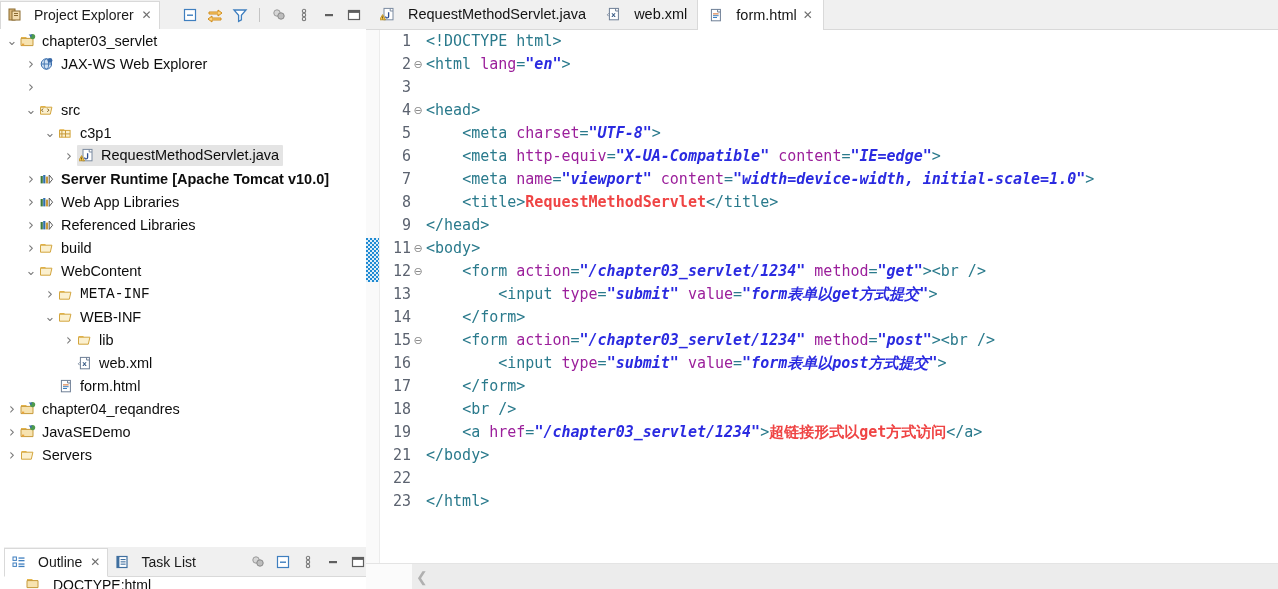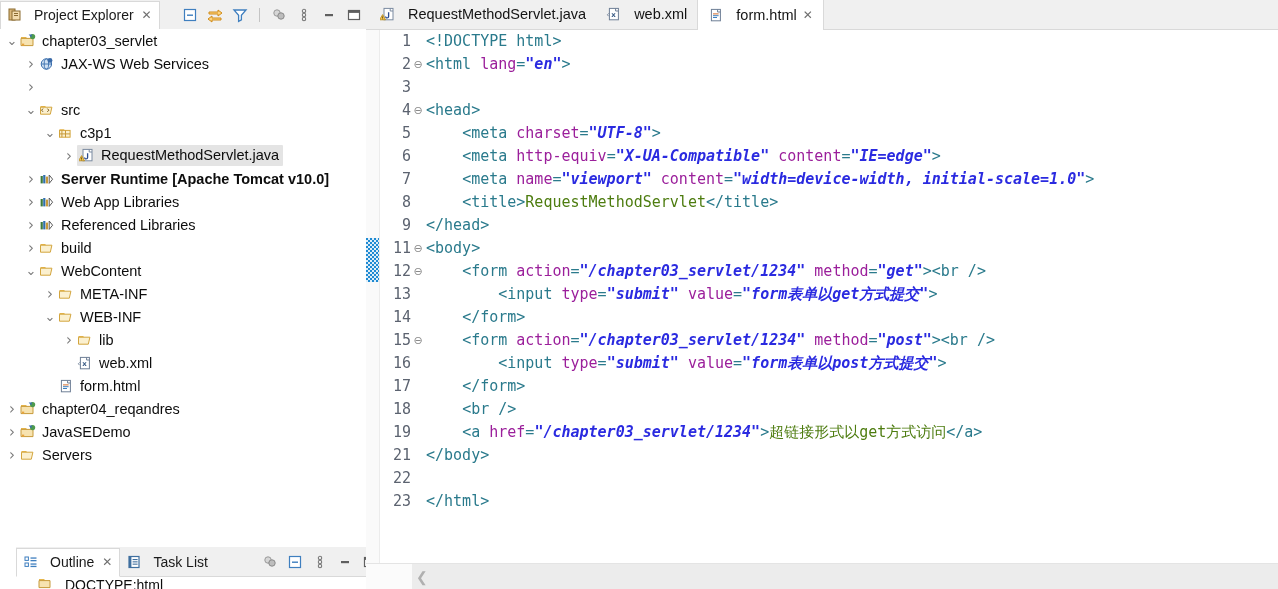--- a/index.html
+++ b/index.html
@@ -79,21 +79,21 @@
     color: #7a7a7a; font-size: 11px;
     font-family: "DejaVu Sans", sans-serif;
   }
   .arrow.blank { color: transparent; }
   .ticon { width: 18px; min-width: 18px; height: 16px; margin-right: 4px; position: relative; }
   .tlabel { line-height: 18px; }
   .dim { color: #9a7b4f; }
 
   
   #bottom-left {
-    position: absolute; left: 16px; top: 547px;
+    position: absolute; left: 4px; top: 547px;
     width: 366px; height: 42px;
     background: #ffffff;
     border-right: 1px solid #d9d9d9;
   }
   .outline-row {
     height: 16px; display: flex; align-items: center;
     padding-left: 22px; gap: 5px;
     font-size: 14px; color: #0d0d0d;
     overflow: hidden;
   }
@@ -174,21 +174,21 @@
   .fold {
     width: 12px; min-width: 12px; text-align: center;
     color: #8a8a8a; font-size: 11px;
     font-family: "DejaVu Sans", sans-serif;
     line-height: 23px;
   }
   .ctext { padding-left: 2px; }
   .tag   { color: #2a7a8c; }
   .attr  { color: #9b1f9b; }
   .val   { color: #2a2ae0; font-style: italic; font-weight: bold; }
-  .txt   { color: #4d7c0f; font-weight: normal; }
+  .txt   { color: #ef4444; font-weight: bold; }
   .caret {
     display: inline-block; width: 1px; height: 16px;
     background: #000; vertical-align: -3px;
   }
   .cjk { font-family: "DejaVu Sans", sans-serif; }
 
   .h-scroll {
     position: absolute; left: 0; bottom: 0;
     width: 912px; height: 26px;
     background: #f4f4f4;
@@ -294,21 +294,21 @@
         <div class="trow">
           <span style="display: inline-block; width: 19px; min-width: 19px;"></span>
           <span class="arrow" style="font-size: 15px;">›</span>
           <span style="display: inline-flex; align-items: center;">
             <span class="ticon"><svg width="18" height="16" viewBox="0 0 18 16">
         <circle cx="7.4" cy="8" r="5.2" fill="#cfe0f2" stroke="#3b6fae" stroke-width="1"></circle>
         <ellipse cx="7.4" cy="8" rx="2.2" ry="5.2" fill="none" stroke="#3b6fae" stroke-width=".9"></ellipse>
         <path d="M2.3 8 h10.2" stroke="#3b6fae" stroke-width=".9"></path>
         <circle cx="11" cy="4.4" r="2.4" fill="#3a6aa8"></circle>
       </svg></span>
-            <span class="tlabel">JAX-WS Web Services</span>
+            <span class="tlabel">JAX-WS Web Explorer</span>
           </span>
         </div>
         <div class="trow">
           <span style="display: inline-block; width: 19px; min-width: 19px;"></span>
           <span class="arrow" style="font-size: 15px;">›</span>
         </div>
         <div class="trow">
           <span style="display: inline-block; width: 19px; min-width: 19px;"></span>
           <span class="arrow" style="font-size: 13px; line-height: 10px;">⌄</span>
           <span style="display: inline-flex; align-items: center;">
@@ -408,21 +408,21 @@
             <span class="ticon"><svg width="18" height="16" viewBox="0 0 18 16">
         <path d="M1.5 4 h4.6 l1.3 1.5 H1.5 z" fill="#e6b64c"></path>
         <path d="M1.5 5.2 h11.4 l-1.6 7 H1.5 z" fill="#fbf0cf" stroke="#d3a53e" stroke-width="1"></path>
       </svg></span>
             <span class="tlabel">WebContent</span>
           </span>
         </div>
         <div class="trow">
           <span style="display: inline-block; width: 38px; min-width: 38px;"></span>
           <span class="arrow" style="font-size: 15px;">›</span>
-          <span style="display: inline-flex; align-items: center;">
+          <span style="display: inline-flex; align-items: flex-end; font-family: Liberation Mono, monospace;">
             <span class="ticon"><svg width="18" height="16" viewBox="0 0 18 16">
         <path d="M1.5 4 h4.6 l1.3 1.5 H1.5 z" fill="#e6b64c"></path>
         <path d="M1.5 5.2 h11.4 l-1.6 7 H1.5 z" fill="#fbf0cf" stroke="#d3a53e" stroke-width="1"></path>
       </svg></span>
             <span class="tlabel">META-INF</span>
           </span>
         </div>
         <div class="trow">
           <span style="display: inline-block; width: 38px; min-width: 38px;"></span>
           <span class="arrow" style="font-size: 13px; line-height: 10px;">⌄</span>

